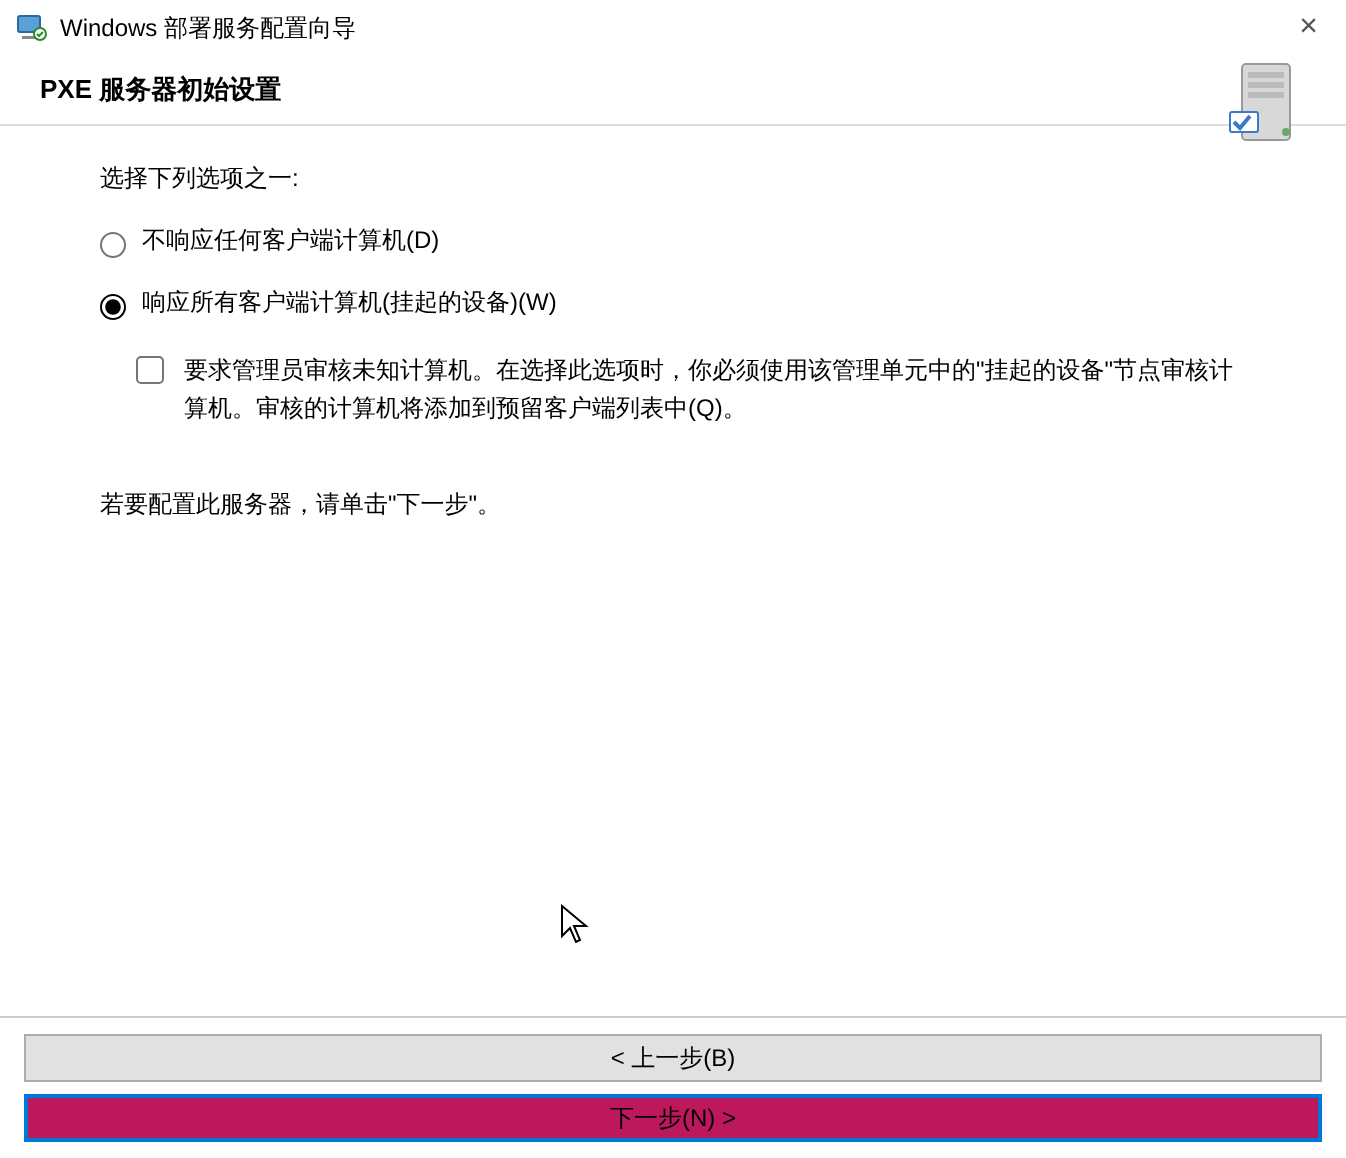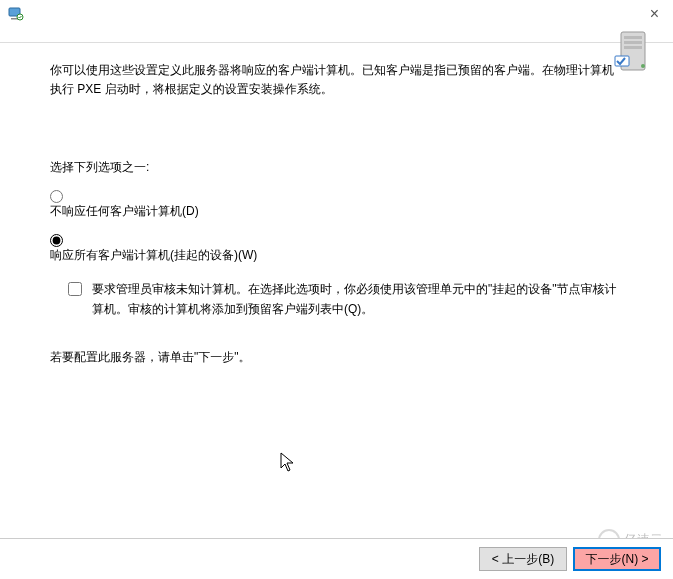--- a/index.html
+++ b/index.html
@@ -62,24 +62,23 @@
       margin-bottom: 60px;
     }
     .prompt-label {
       margin-bottom: 14px;
     }
     .radio-group {
       margin-bottom: 16px;
     }
     .radio-item {
       display: flex;
-      align-items: flex-start;
+      align-items: flex-end;
       margin-bottom: 14px;
       cursor: pointer;
-      flex-direction: column;
     }
     .radio-item input[type="radio"] {
       width: 13px; height: 13px;
       margin-right: 8px;
       accent-color: #000;
     }
     .checkbox-row {
       display: flex;
       align-items: flex-start;
       margin-left: 18px;
@@ -107,34 +106,35 @@
     .footer {
       position: absolute;
       bottom: 0;
       left: 0; right: 0;
       border-top: 1px solid #ccc;
       padding: 8px 12px;
       display: flex;
       justify-content: flex-end;
       gap: 6px;
       background: #fff;
+      flex-direction: column;
     }
     .btn {
       min-width: 88px;
       height: 24px;
       border: 1px solid #adadad;
       background: #e1e1e1;
       font-family: inherit;
       font-size: 12px;
       cursor: pointer;
       padding: 0 10px;
     }
     .btn-default {
       border: 2px solid #0078d7;
-      background: #fca5a5;
+      background: #be185d;
     }
     .btn:disabled {
       color: #999;
       cursor: default;
     }
     .watermark {
       position: absolute;
       right: 10px;
       bottom: 28px;
       opacity: 0.55;
@@ -160,41 +160,42 @@
 
 <div class="titlebar">
   <span class="titlebar-icon">
     <svg viewBox="0 0 16 16" width="16" height="16">
       <rect x="1" y="2" width="11" height="8" rx="1" fill="#5aa0d8" stroke="#2a6aa0"></rect>
       <rect x="3" y="12" width="7" height="1.5" fill="#888"></rect>
       <circle cx="12" cy="11" r="3" fill="#fff" stroke="#2a8a2a"></circle>
       <path d="M10.5 11 l1 1 l2 -2" stroke="#2a8a2a" fill="none" stroke-width="1"></path>
     </svg>
   </span>
+  <span>Windows 部署服务配置向导</span>
   <span class="titlebar-close">×</span>
 </div>
 
 <div class="header">
+  <div class="header-title">PXE 服务器初始设置</div>
   <div class="header-icon">
     <svg viewBox="0 0 44 44" width="44" height="44">
       <rect x="10" y="2" width="24" height="38" rx="2" fill="#d8d8d8" stroke="#999"></rect>
       <rect x="13" y="6" width="18" height="3" fill="#bbb"></rect>
       <rect x="13" y="11" width="18" height="3" fill="#bbb"></rect>
       <rect x="13" y="16" width="18" height="3" fill="#bbb"></rect>
       <circle cx="32" cy="36" r="2" fill="#6a6"></circle>
       <rect x="4" y="26" width="14" height="10" rx="1" fill="#fff" stroke="#3a7ac8"></rect>
       <path d="M6 31 l3 3 l5 -6" stroke="#3a7ac8" fill="none" stroke-width="2"></path>
     </svg>
   </div>
 </div>
 
 <hr class="divider">
 
 <div class="content">
-  <p class="description">你可以使用这些设置定义此服务器将响应的客户端计算机。已知客户端是指已预留的客户端。在物理计算机执行 PXE 启动时，将根据定义的设置安装操作系统。</p>
 
   <p class="prompt-label">选择下列选项之一:</p>
 
   <div class="radio-group">
     <label class="radio-item">
       <input type="radio" name="pxe" style="">
       <span>不响应任何客户端计算机(D)</span>
     </label>
     <label class="radio-item">
       <input type="radio" name="pxe" checked="" style="">

